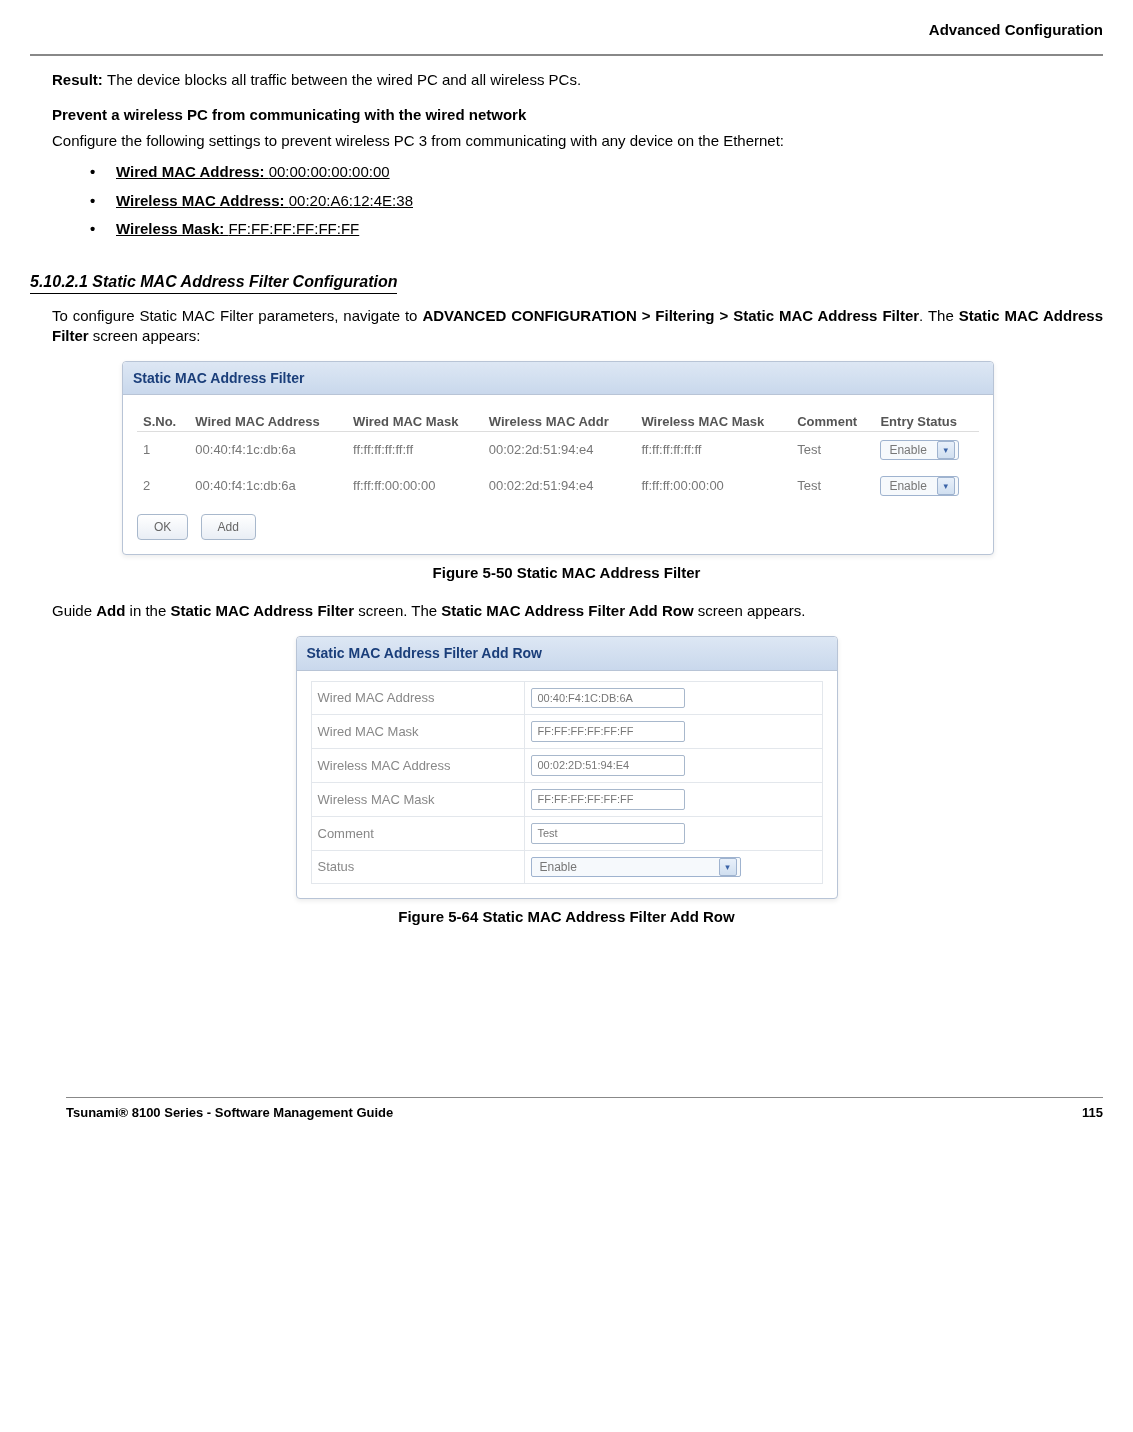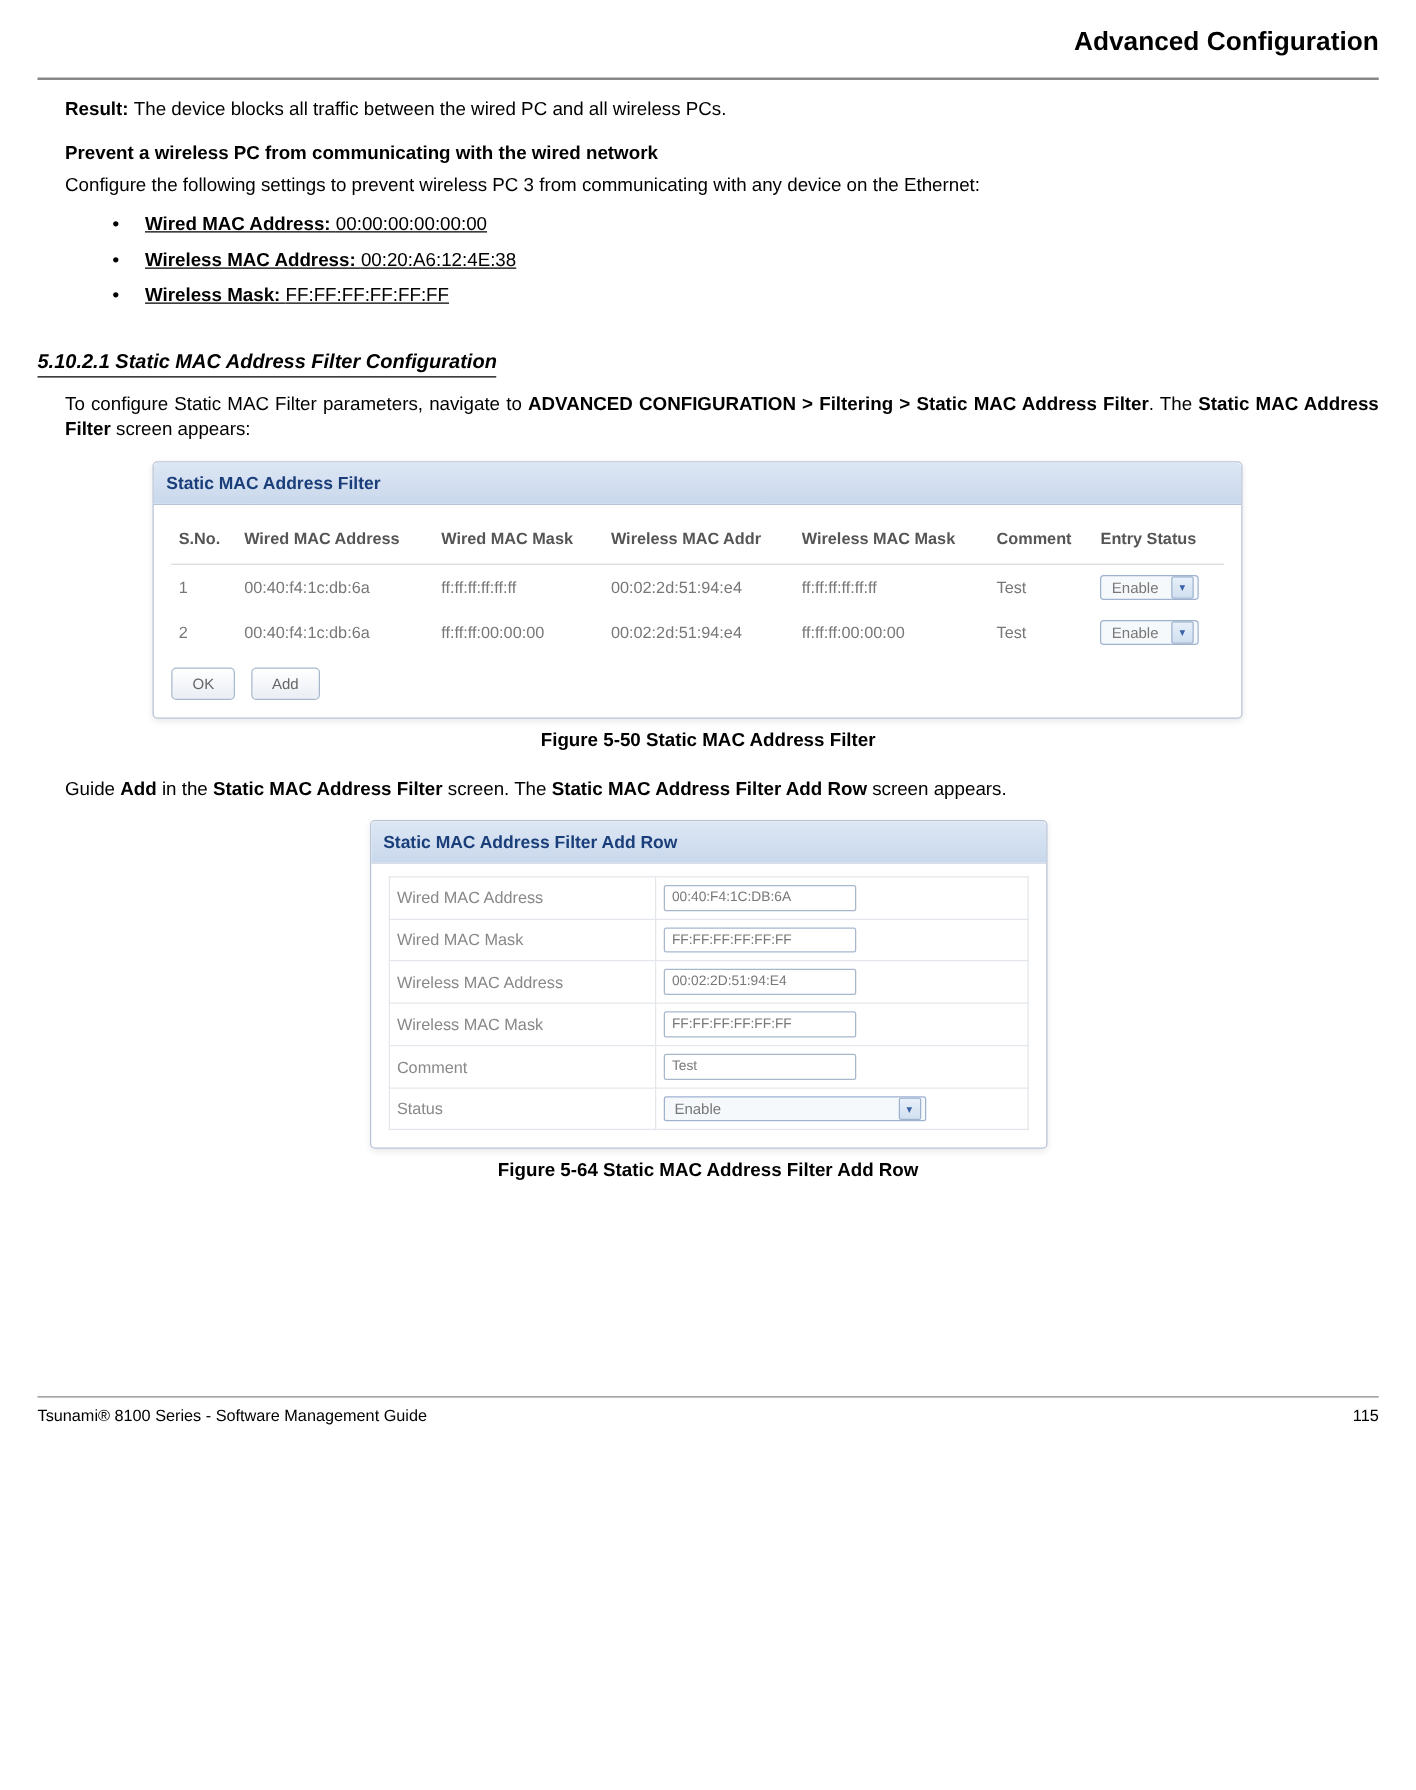--- a/index.html
+++ b/index.html
@@ -7,21 +7,21 @@
     font-size: 15px;
     color: #000;
     margin: 0;
     padding: 20px 30px;
     width: 1073px;
     line-height: 1.35;
   }
   .page-header {
     text-align: right;
     font-weight: bold;
-    font-size: 21px;
+    font-size: 15px;
     margin-bottom: 14px;
   }
   hr.top-rule {
     border: none;
     border-top: 2px solid #888;
     margin-bottom: 14px;
   }
   .indent {
     margin-left: 22px;
   }
@@ -81,21 +81,21 @@
   table.filter-table {
     width: 100%;
     border-collapse: collapse;
     font-size: 13px;
     color: #555;
   }
   table.filter-table th {
     text-align: left;
     font-weight: bold;
     color: #555;
-    padding: 8px 6px 12px 6px;
+    padding: 8px 6px 0 6px;
     border-bottom: 1px solid #ddd;
     white-space: nowrap;
   }
   table.filter-table td {
     padding: 8px 6px;
     color: #777;
     white-space: nowrap;
   }
   .select-box {
     display: inline-flex;
@@ -198,22 +198,23 @@
   .button-row {
     margin-top: 10px;
   }
   .footer {
     position: relative;
     margin-top: 170px;
     border-top: 1.5px solid #888;
     padding-top: 6px;
     display: flex;
     justify-content: space-between;
-    font-weight: normal;
+    font-weight: bold;
     font-size: 13px;
+    margin-left: 36px;
   }
 </style>
 </head>
 <body>
 
 
 
 <div class="page-header">Advanced Configuration</div>
 <hr class="top-rule">
 

